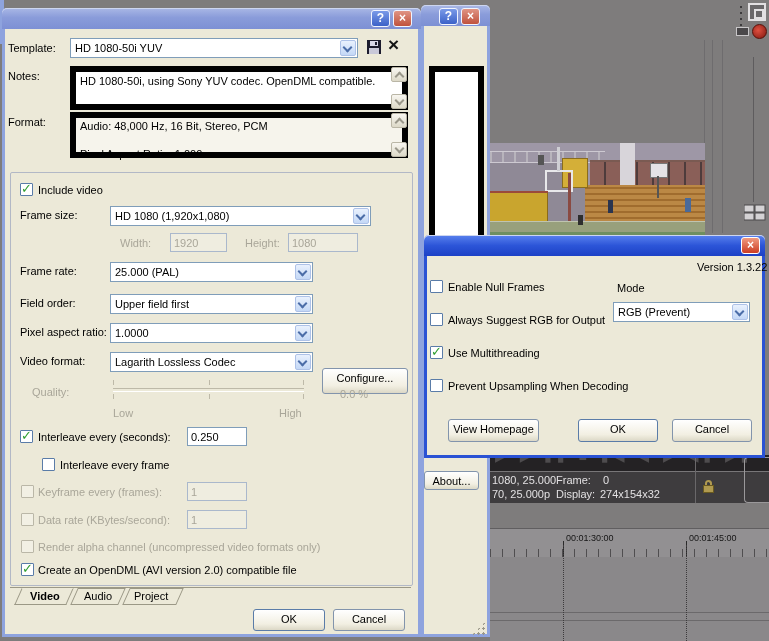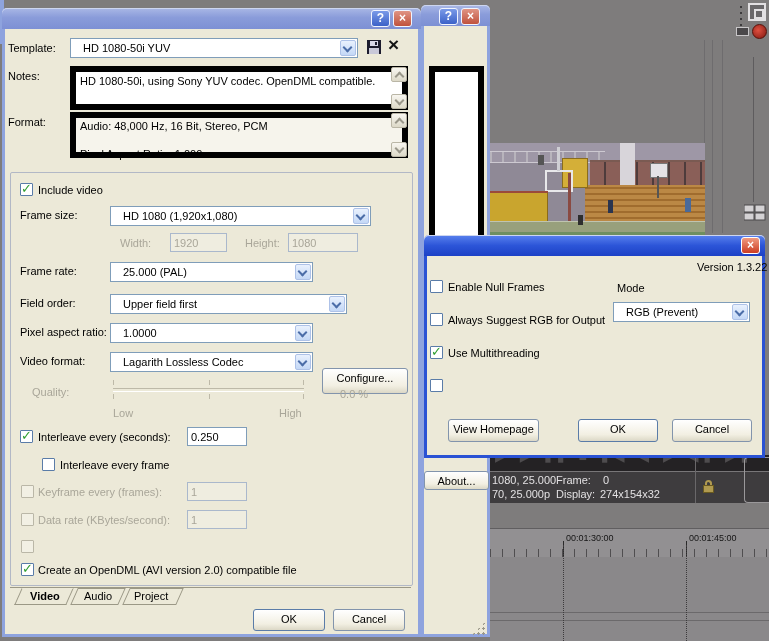--- a/index.html
+++ b/index.html
@@ -16,21 +16,21 @@
   .tbar.active{background:linear-gradient(180deg,#5a82ee 0%,#2c55d8 50%,#1c41c6 100%);}
   .wbody{position:absolute;background:#ece9d8;border:3px solid #8ea3de;border-top:none;box-sizing:border-box;}
   .wbody.active{border-color:#2a52d4;}
   .ttl{position:absolute;color:#fff;font-weight:bold;font-size:12px;text-shadow:1px 1px 1px #4a5da8;white-space:nowrap;}
   .tbtn{position:absolute;width:19px;height:17px;border-radius:3px;border:1px solid #f0f4ff;color:#fff;
         font-weight:bold;font-size:12px;text-align:center;line-height:15px;box-sizing:border-box;cursor:default;}
   .tbtn.help{background:linear-gradient(#7a9ae8,#3c62c8);}
   .tbtn.close{background:linear-gradient(#e09484,#c0523c);}
   
   .combo{position:absolute;height:20px;background:#fff;border:1px solid #7f9db9;box-sizing:border-box;}
-  .combo .cv{position:absolute;left:12px;top:3px;white-space:nowrap;}
+  .combo .cv{position:absolute;left:4px;top:3px;white-space:nowrap;}
   .arw{position:absolute;right:1px;top:1px;bottom:1px;width:16px;border-radius:2px;
        background:linear-gradient(#e9f1fd,#c4d8f6);border:1px solid #aec2e8;box-sizing:border-box;}
   .chevd{position:absolute;left:3px;top:3px;width:5px;height:5px;border-right:2px solid #4b6da8;border-bottom:2px solid #4b6da8;transform:rotate(45deg);}
   .btn{position:absolute;background:linear-gradient(#ffffff,#f2efe2 70%,#dcd8c6);border:1px solid #8294ac;
        border-radius:3px;font-size:11px;text-align:center;box-sizing:border-box;padding-top:3px;}
   .cb{position:absolute;width:13px;height:13px;background:#fff;border:1px solid #5a7ca8;box-sizing:border-box;border-radius:1px;}
   .cb.on::after{content:"✓";position:absolute;left:0px;top:-3px;font-size:13px;font-weight:bold;color:#2f9e2f;}
   .cb.dis2{border-color:#bab7a7;background:#f2f0e4;}
   .field{position:absolute;background:#fff;border:1px solid #7f9db9;box-sizing:border-box;font-size:11px;
          font-family:"Liberation Sans","DejaVu Sans",sans-serif;padding:1px 3px;}
@@ -133,21 +133,21 @@
     <div class="dotv" style="left:563px;top:545px;height:96px"></div>
     <div class="dotv" style="left:686px;top:545px;height:96px"></div>
   </div>
 
   <div class="layer" style="z-index:2">
     <div class="tbar" style="left:421px;top:5px;width:69px"></div>
     <div class="wbody" style="left:421px;top:26px;width:69px;height:611px"></div>
     <div class="tbtn help" style="left:439px;top:8px">?</div>
     <div class="tbtn close" style="left:461px;top:8px">×</div>
     <div class="scbox" style="left:429px;top:66px;width:55px;height:389px;background:#fff"></div>
-    <div class="btn" style="left:424px;top:471px;width:65px;height:19px">About...</div>
+    <div class="btn" style="left:424px;top:471px;width:55px;height:19px">About...</div>
     <div class="grip" style="left:471px;top:621px"></div>
   </div>
 
   <div class="layer" style="z-index:3">
     <div class="tbar" style="left:2px;top:8px;width:419px"></div>
     <div class="wbody" style="left:2px;top:29px;width:419px;height:608px"></div>
     <div class="tbtn help" style="left:371px;top:10px">?</div>
     <div class="tbtn close" style="left:393px;top:10px">×</div>
 
     <span class="t" style="left:8px;top:42px">Template:</span>
@@ -207,21 +207,21 @@
 
     <span class="t" style="left:20px;top:265px">Frame rate:</span>
     <div class="combo" style="left:110px;top:262px;width:203px">
       <span class="cv">25.000 (PAL)</span>
       <span class="arw">
           <span class="chevd"></span>
         </span>
     </div>
 
     <span class="t" style="left:20px;top:297px">Field order:</span>
-    <div class="combo" style="left:110px;top:294px;width:237px">
+    <div class="combo" style="left:110px;top:294px;width:203px">
       <span class="cv">Upper field first</span>
       <span class="arw">
           <span class="chevd"></span>
         </span>
     </div>
 
     <span class="t" style="left:20px;top:326px">Pixel aspect ratio:</span>
     <div class="combo" style="left:110px;top:323px;width:203px">
       <span class="cv">1.0000</span>
       <span class="arw">
@@ -262,20 +262,21 @@
 
     <span class="cb dis2" style="left:21px;top:485px"></span>
     <span class="t dis" style="left:38px;top:486px">Keyframe every (frames):</span>
     <input class="field disf" style="left: 187px; top: 482px; width: 60px; height: 19px;" readonly="" value="1">
 
     <span class="cb dis2" style="left:21px;top:513px"></span>
     <span class="t dis" style="left:38px;top:514px">Data rate (KBytes/second):</span>
     <input class="field disf" style="left: 187px; top: 510px; width: 60px; height: 19px;" readonly="" value="1">
 
     <span class="cb dis2" style="left:21px;top:540px"></span>
+    <span class="t dis" style="left:38px;top:541px">Render alpha channel (uncompressed video formats only)</span>
 
     <span class="cb on" style="left:21px;top:563px"></span>
     <span class="t" style="left:38px;top:564px">Create an OpenDML (AVI version 2.0) compatible file</span>
 
     <div class="abs" style="left:10px;top:587px;width:401px;height:1px;background:#9b9886"></div>
     <div class="tab" style="left:18px;width:52px;border-top:1px solid #ece9d8"></div>
     <div class="tab" style="left:74px;width:48px"></div>
     <div class="tab" style="left:126px;width:54px"></div>
     <span class="tabtx" style="left:30px;font-weight:bold">Video</span>
     <span class="tabtx" style="left:84px">Audio</span>
@@ -294,20 +295,21 @@
     <span class="cb" style="left:430px;top:280px"></span>
     <span class="t" style="left:448px;top:281px">Enable Null Frames</span>
 
     <span class="cb" style="left:430px;top:313px"></span>
     <span class="t" style="left:448px;top:314px">Always Suggest RGB for Output</span>
 
     <span class="cb on" style="left:430px;top:346px"></span>
     <span class="t" style="left:448px;top:347px">Use Multithreading</span>
 
     <span class="cb" style="left:430px;top:379px"></span>
+    <span class="t" style="left:448px;top:380px">Prevent Upsampling When Decoding</span>
 
     <span class="t" style="left:617px;top:282px">Mode</span>
     <div class="combo" style="left:613px;top:302px;width:137px">
       <span class="cv">RGB (Prevent)</span>
       <span class="arw">
           <span class="chevd"></span>
         </span>
     </div>
 
     <div class="btn" style="left:448px;top:419px;width:91px;height:23px">View Homepage</div>

